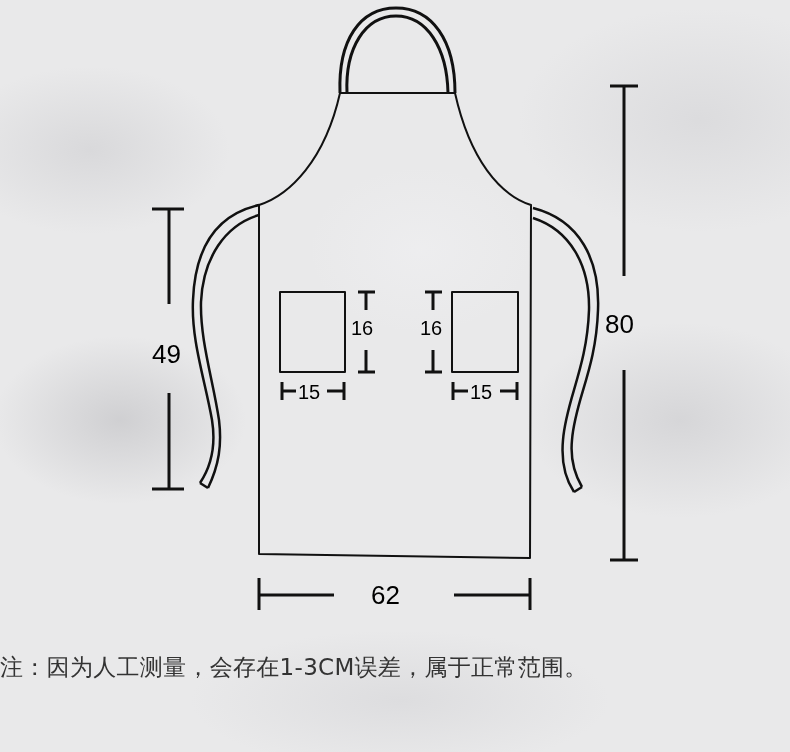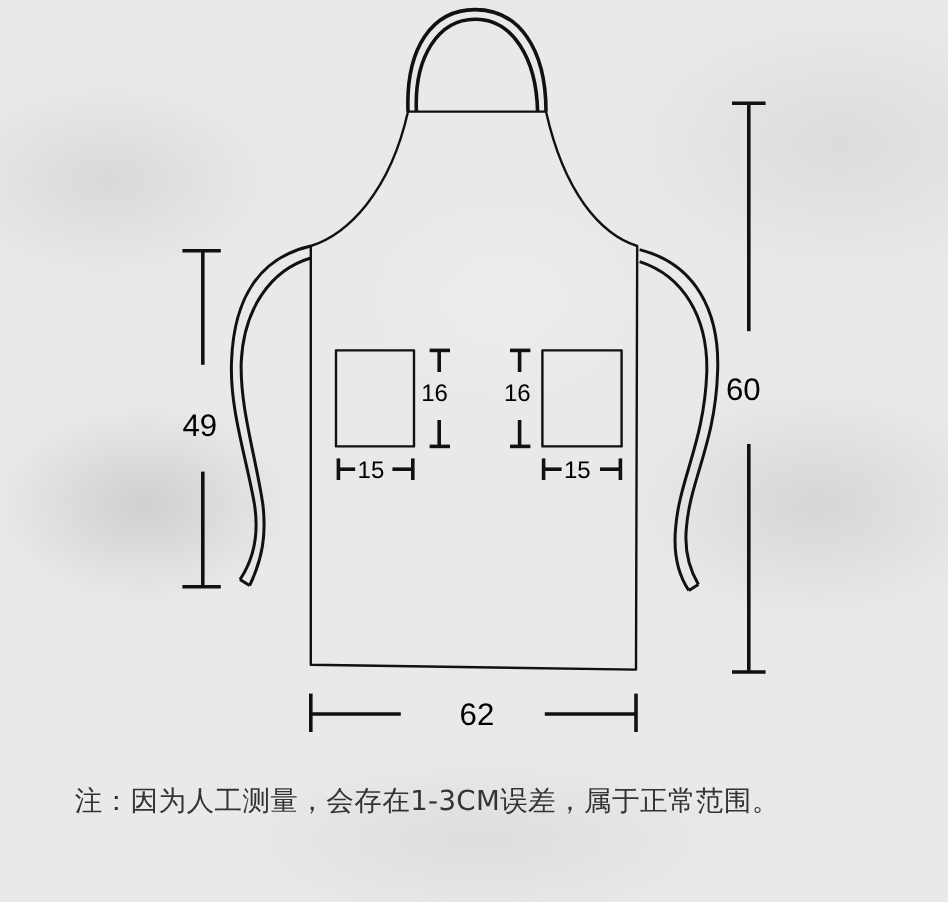--- a/index.html
+++ b/index.html
@@ -10,21 +10,21 @@
       radial-gradient(ellipse 220px 140px at 680px 420px, rgba(170,170,175,0.30), transparent 70%),
       radial-gradient(ellipse 200px 120px at 90px 150px, rgba(175,175,180,0.28), transparent 70%),
       radial-gradient(ellipse 260px 160px at 700px 120px, rgba(180,180,185,0.25), transparent 70%),
       radial-gradient(ellipse 300px 100px at 400px 700px, rgba(185,185,190,0.25), transparent 70%),
       radial-gradient(ellipse 160px 120px at 420px 250px, rgba(240,240,242,0.6), transparent 70%);
     font-family:"DejaVu Sans","Liberation Sans",sans-serif;}
   svg{position:absolute;left:0;top:0;}
   .lbl{position:absolute;color:#000000;font-family:"Liberation Sans","DejaVu Sans",sans-serif;}
   .big{font-size:26px;}
   .small{font-size:20px;}
-  .note{position:absolute;left:0;top:652px;width:712px;text-align:center;font-size:23px;color:#333;letter-spacing:0.3px;font-family:"DejaVu Sans",sans-serif;}
+  .note{position:absolute;left:0;top:652px;width:712px;text-align:left;font-size:23px;color:#333;letter-spacing:0.3px;font-family:"DejaVu Sans",sans-serif;}
 </style>
 </head>
 <body>
 
 <svg width="790" height="752" viewBox="0 0 790 752">
   <g fill="none" stroke="#111" stroke-linejoin="round">
 
     <path d="M340,93 C338,40 360,8 396,8 C432,8 455,40 455,93" stroke-width="3"></path>
     <path d="M347,93 C345,48 365,16 396,16 C427,16 447,48 448,93" stroke-width="3"></path>
 
@@ -73,21 +73,21 @@
     <line x1="327" y1="391" x2="344" y2="391"></line>
       <line x1="344" y1="382" x2="344" y2="400"></line>
 
     <line x1="453" y1="382" x2="453" y2="400"></line>
       <line x1="453" y1="391" x2="468" y2="391"></line>
     <line x1="500" y1="391" x2="517" y2="391"></line>
       <line x1="517" y1="382" x2="517" y2="400"></line>
   </g>
 </svg>
 
-<div class="lbl big" style="left:605px;top:309px;">60</div>
+<div class="lbl big" style="left:605px;top:309px;">80</div>
 <div class="lbl big" style="left:152px;top:339px;">49</div>
-<div class="lbl big" style="left:383px;top:580px;">62</div>
+<div class="lbl big" style="left:371px;top:580px;">62</div>
 <div class="lbl small" style="left:351px;top:317px;">16</div>
 <div class="lbl small" style="left:420px;top:317px;">16</div>
 <div class="lbl small" style="left:298px;top:381px;">15</div>
 <div class="lbl small" style="left:470px;top:381px;">15</div>
 
 <div class="note">注：因为人工测量，会存在1-3CM误差，属于正常范围。</div>
 
 </body></html>

